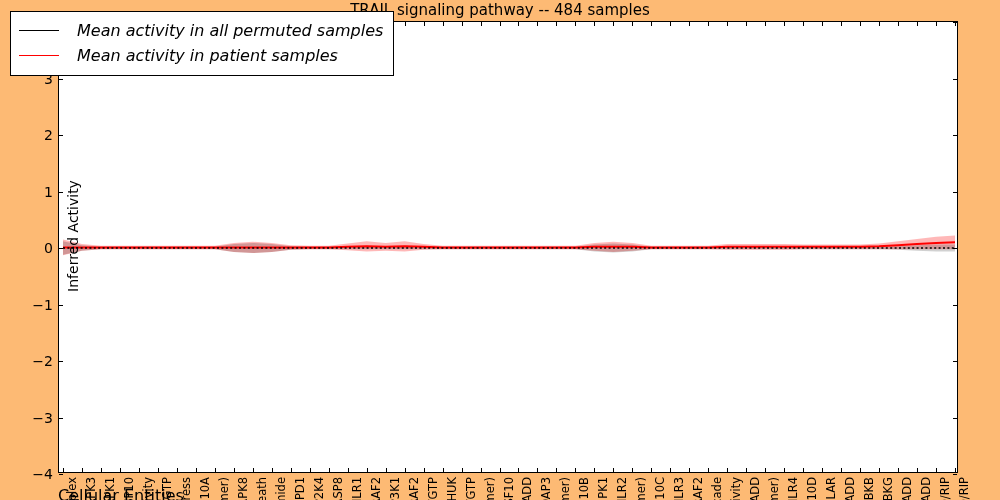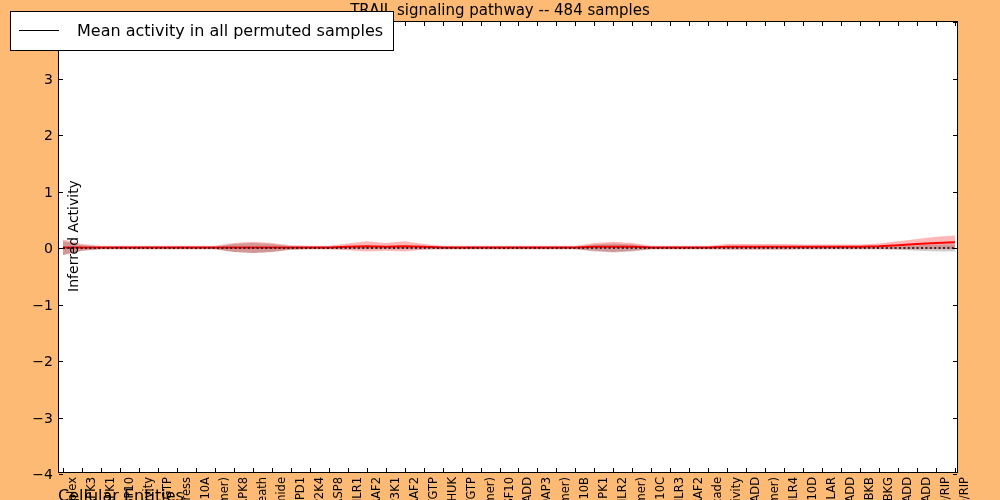--- a/index.html
+++ b/index.html
@@ -129,20 +129,21 @@
     width: 40px;
     height: 0;
     border-top-width: 1.4px;
     border-top-style: solid;
     margin-right: 18px;
     flex: none;
   }
   .legend-text {
     font-size: 16px;
     white-space: nowrap;
+    font-style: italic;
   }
 </style>
 </head>
 <body>
 
 <div id="figure">
 
   <div id="chart-title">TRAIL signaling pathway -- 484 samples</div>
 
   <div id="plot-area">
@@ -326,15 +327,19 @@
       <div class="xtick-label" style="left: 900px;">TRAIL/TRAILR2/FADD/TRADD/RIP</div>
     </div>
 
   <div id="x-axis-label">Cellular Entities</div>
 
   <div id="legend">
     <div class="legend-row">
       <span class="legend-swatch" style="border-top-color: rgb(0, 0, 0);"></span>
       <span class="legend-text">Mean activity in all permuted samples</span>
     </div>
+    <div class="legend-row">
+      <span class="legend-swatch" style="border-top-color: rgb(255, 0, 0);"></span>
+      <span class="legend-text">Mean activity in patient samples</span>
+    </div>
   </div>
 
 </div>
 
 </body></html>

